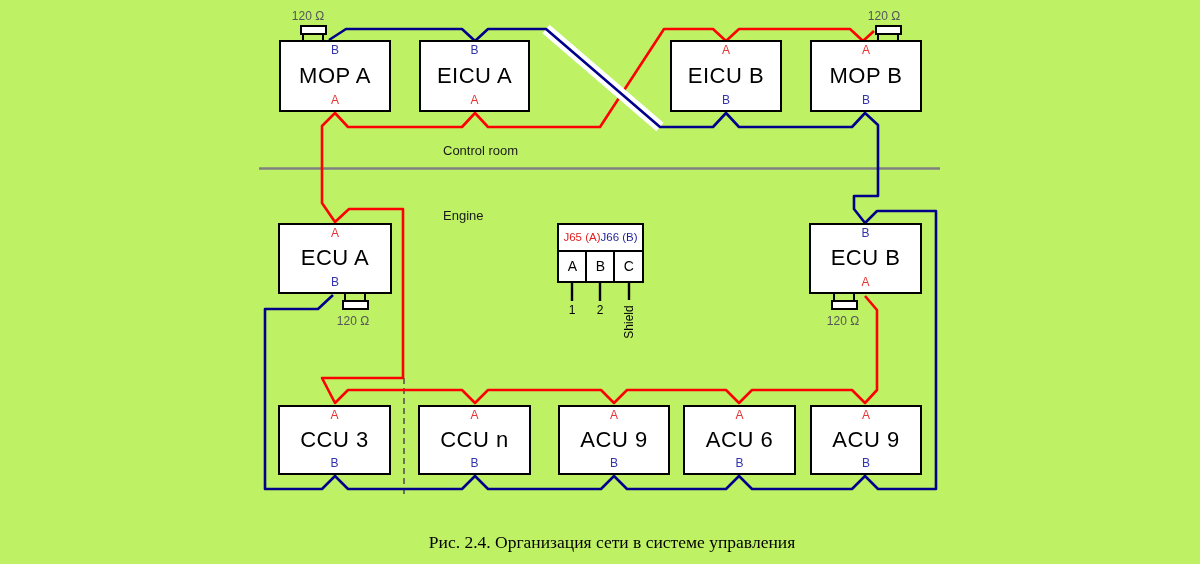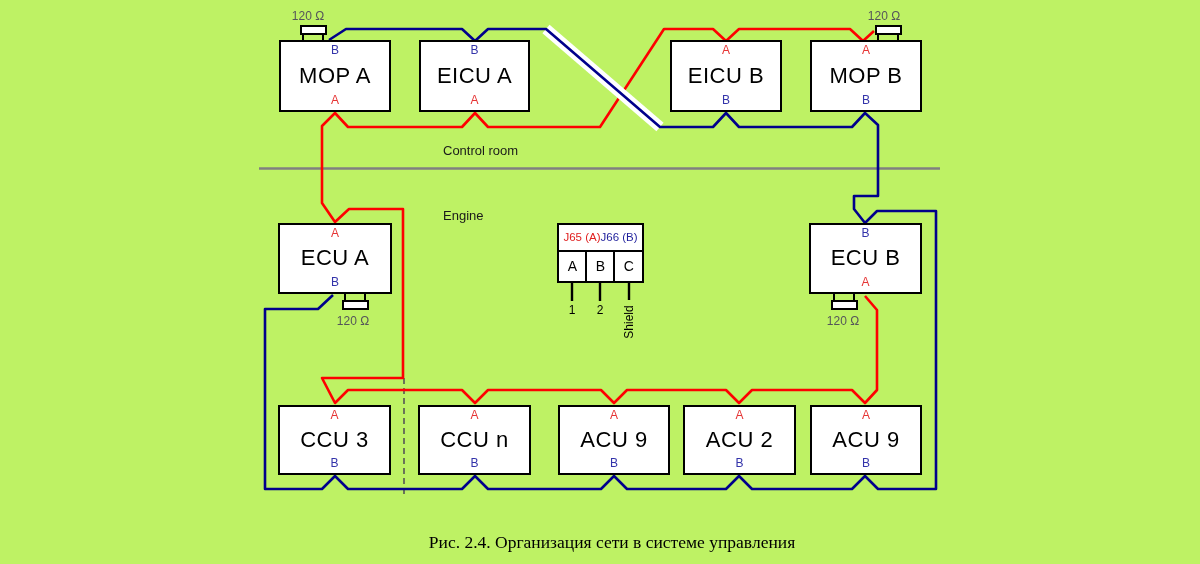--- a/index.html
+++ b/index.html
@@ -140,21 +140,21 @@
     <span class="name">CCU n</span>
     <span class="term t-blue">B</span>
   </div>
   <div class="node" style="left:558px;top:405px;width:112px;height:70px;">
     <span class="term t-red">A</span>
     <span class="name">ACU 9</span>
     <span class="term t-blue">B</span>
   </div>
   <div class="node" style="left:683px;top:405px;width:113px;height:70px;">
     <span class="term t-red">A</span>
-    <span class="name">ACU 2</span>
+    <span class="name">ACU 6</span>
     <span class="term t-blue">B</span>
   </div>
   <div class="node" style="left:810px;top:405px;width:112px;height:70px;">
     <span class="term t-red">A</span>
     <span class="name">ACU 9</span>
     <span class="term t-blue">B</span>
   </div>
 
   <div class="caption">Рис. 2.4. Организация сети в системе управления</div>
 </div>

